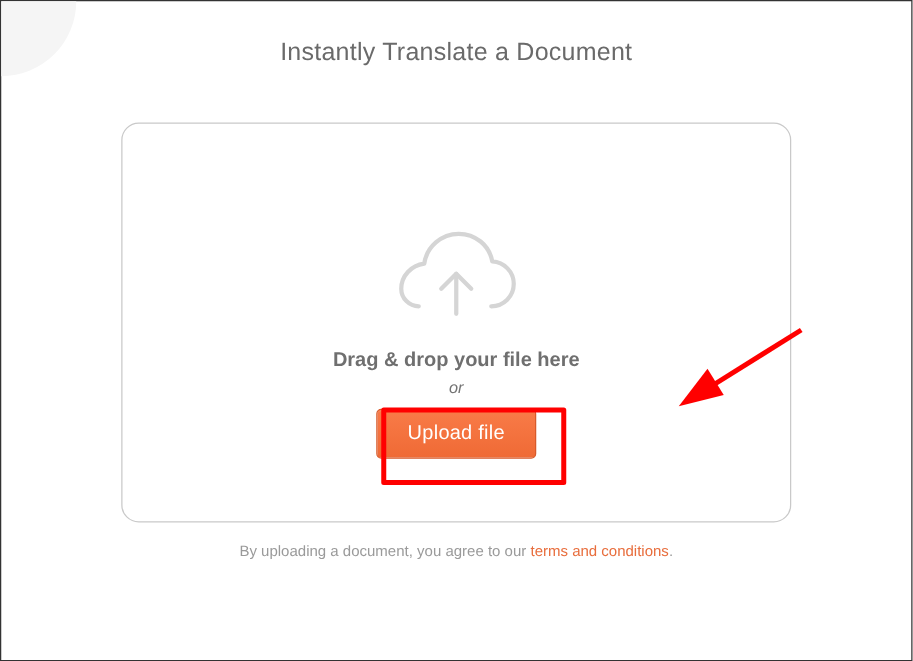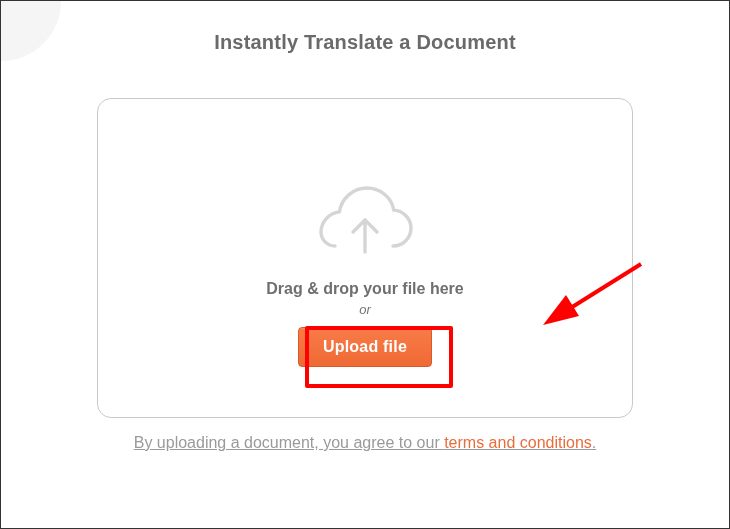--- a/index.html
+++ b/index.html
@@ -21,21 +21,21 @@
       background: #f5f5f5;
       border-radius: 50%;
     }
     .content {
       padding: 30px 40px 20px;
     }
     .heading {
       text-align: center;
       color: #6a6a6a;
       font-size: 20px;
-      font-weight: 700;
+      font-weight: 400;
       margin-bottom: 44px;
       letter-spacing: 0.2px;
     }
     .dropzone {
       margin: 0 56px;
       border: 1px solid #c9c9c9;
       border-radius: 14px;
       height: 320px;
       background: #fff;
       display: flex;
@@ -60,21 +60,21 @@
       font-style: italic;
       margin-bottom: 10px;
     }
     .upload-btn {
       height: 40px;
       padding: 0 24px;
       border: 1px solid #d85a2a;
       border-radius: 4px;
       color: #fff;
       font-size: 16px;
-      font-weight: 700;
+      font-weight: 400;
       letter-spacing: 0.2px;
       cursor: pointer;
       display: inline-flex;
       align-items: center;
       justify-content: center;
       background: linear-gradient(to bottom, #f97b48, #ef6a35);
       box-shadow: inset 0 1px 0 rgba(255,255,255,0.15);
     }
     .highlight-box {
       position: absolute;
@@ -96,23 +96,22 @@
       text-align: center;
       margin-top: 16px;
       padding: 0 20px;
     }
     .footer-line {
       color: #888;
       font-size: 15px;
     }
     .footer-sub {
       color: #9a9a9a;
-      font-size: 16px;
+      font-size: 12px;
       margin-top: 4px;
-      text-decoration: underline;
     }
     .terms-link {
       color: #e86d3c;
       cursor: pointer;
     }
   </style>
 </head>
 <body>
 
 <div class="corner-decoration"></div>

